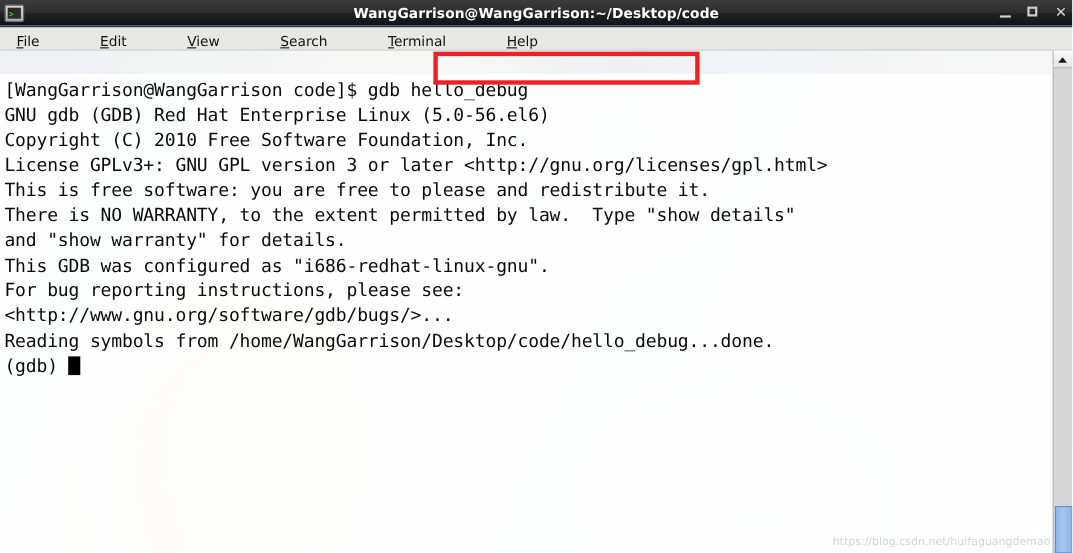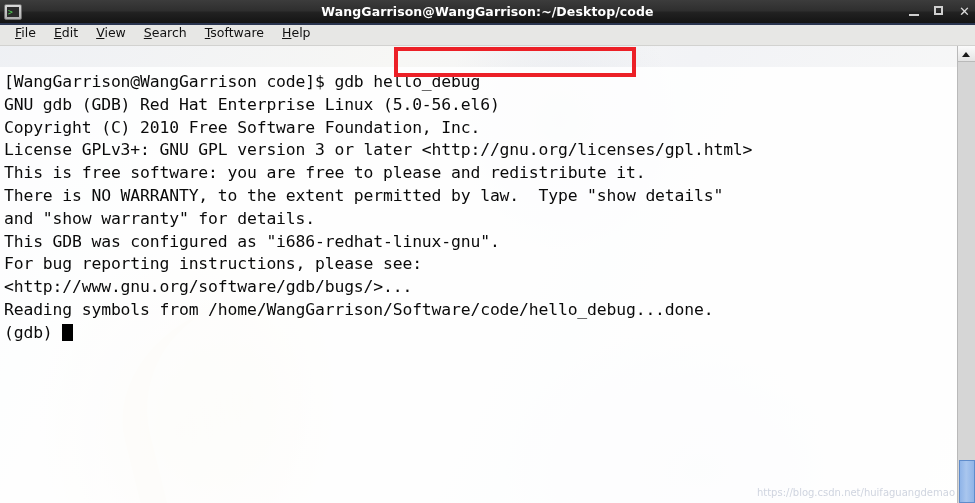--- a/index.html
+++ b/index.html
@@ -134,22 +134,23 @@
   
   .menubar {
     position: absolute;
     left: 0; top: 25px;
     width: 975px;
     height: 21px;
     background: #e7e7e5;
     border-bottom: 1px solid #d2d2d0;
     box-sizing: border-box;
     display: flex;
-    align-items: flex-start;
+    align-items: flex-end;
     padding-left: 6px;
+    gap: 37px;
   }
   .menu-item {
     font-family: "DejaVu Sans", sans-serif;
     font-size: 12.5px;
     color: #111111;
     padding: 0 9px;
     cursor: default;
     white-space: nowrap;
   }
   .menu-item .mn {
@@ -263,37 +264,37 @@
       <div class="win-btn max"></div>
       <div class="win-btn close">✕</div>
     </div>
   </div>
 
   <div class="menubar">
     <div class="menu-item"><span class="mn">F</span><span>ile</span></div>
     <div class="menu-item"><span class="mn">E</span><span>dit</span></div>
     <div class="menu-item"><span class="mn">V</span><span>iew</span></div>
     <div class="menu-item"><span class="mn">S</span><span>earch</span></div>
-    <div class="menu-item"><span class="mn">T</span><span>software</span></div>
+    <div class="menu-item"><span class="mn">T</span><span>erminal</span></div>
     <div class="menu-item"><span class="mn">H</span><span>elp</span></div>
   </div>
 
   <div class="term">
     <div class="term-inner">
       <div class="line">[WangGarrison@WangGarrison code]$ gdb hello_debug</div>
       <div class="line">GNU gdb (GDB) Red Hat Enterprise Linux (5.0-56.el6)</div>
       <div class="line">Copyright (C) 2010 Free Software Foundation, Inc.</div>
       <div class="line">License GPLv3+: GNU GPL version 3 or later &lt;http://gnu.org/licenses/gpl.html&gt;</div>
       <div class="line">This is free software: you are free to please and redistribute it.</div>
       <div class="line">There is NO WARRANTY, to the extent permitted by law.  Type "show details"</div>
       <div class="line">and "show warranty" for details.</div>
       <div class="line">This GDB was configured as "i686-redhat-linux-gnu".</div>
       <div class="line">For bug reporting instructions, please see:</div>
       <div class="line">&lt;http://www.gnu.org/software/gdb/bugs/&gt;...</div>
-      <div class="line">Reading symbols from /home/WangGarrison/Software/code/hello_debug...done.</div>
+      <div class="line">Reading symbols from /home/WangGarrison/Desktop/code/hello_debug...done.</div>
       <div class="line"><span>(gdb) </span><span class="cursor"></span></div>
     </div>
   </div>
 
   <div class="redbox"></div>
 
   <div class="scrollbar">
     <div class="sb-up"></div>
     <div class="sb-thumb"></div>
   </div>

